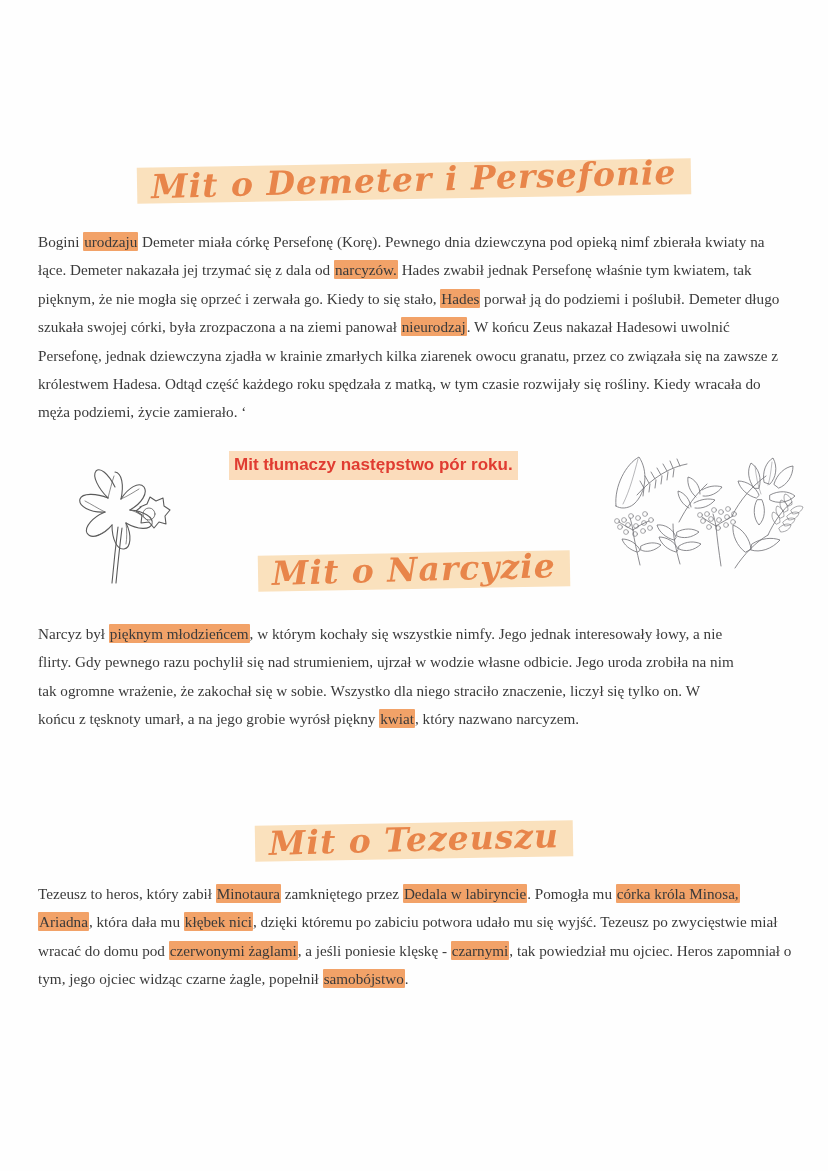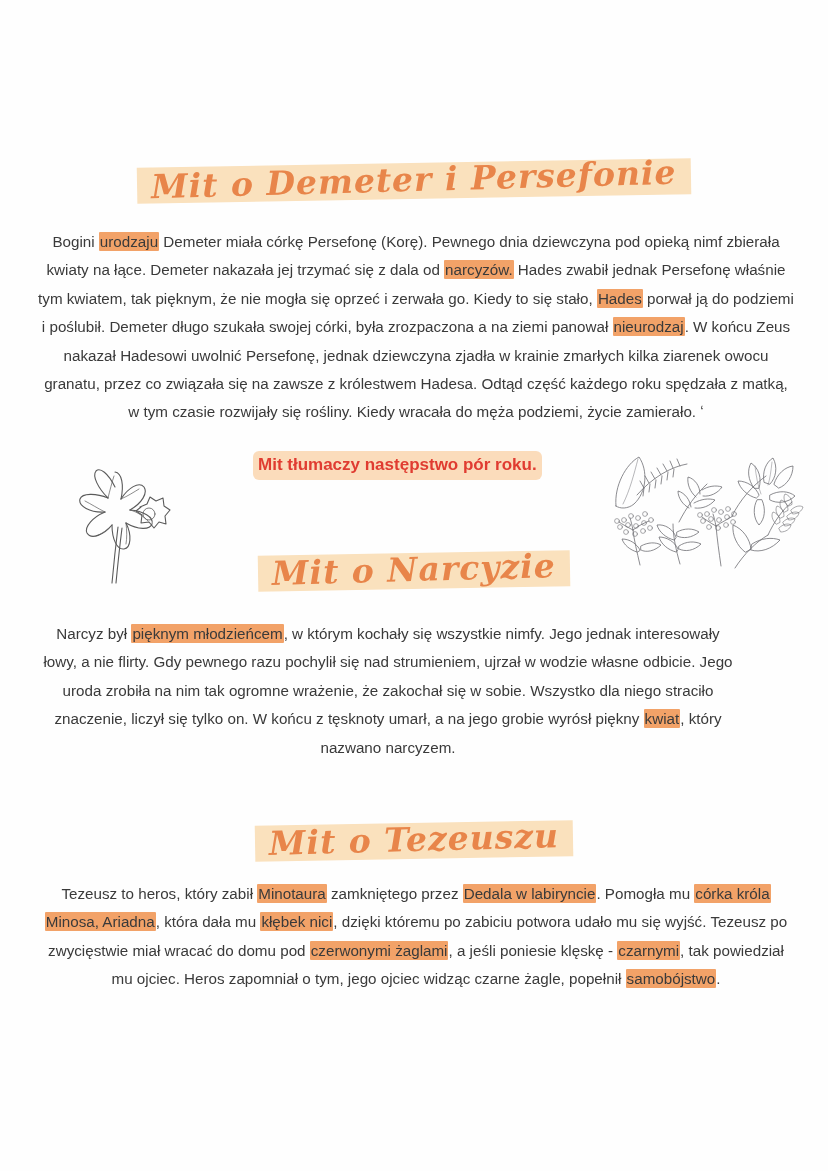--- a/index.html
+++ b/index.html
@@ -54,22 +54,22 @@
     position: relative;
     z-index: 1;
   }
 
   
   .para {
     position: absolute;
     font-size: 15.2px;
     line-height: 28.4px;
     color: #3a3a3a;
-    text-align: center;
-    font-family: Liberation Sans, sans-serif;
+    text-align: left;
+    font-family: Liberation Serif, serif;
   }
   .para .mark {
     background: #f2a268;
     padding: 1px 1px;
     border-radius: 1px;
     box-decoration-break: clone;
     -webkit-box-decoration-break: clone;
   }
 
   
@@ -97,21 +97,21 @@
 
   <div class="heading-wrap" style="position:absolute; left:0; right:0; top:158px;">
     <div class="heading">
       <span class="hl-band"></span>
       <span class="htext">Mit o Demeter i Persefonie</span>
     </div>
   </div>
 
   <div class="para" style="left:38px; top:228px; width:756px;"><span>Bogini </span><span class="mark">urodzaju</span><span> Demeter miała córkę Persefonę (Korę). Pewnego dnia dziewczyna pod opieką nimf zbierała kwiaty na łące. Demeter nakazała jej trzymać się z dala od </span><span class="mark">narcyzów.</span><span> Hades zwabił jednak Persefonę właśnie tym kwiatem, tak pięknym, że nie mogła się oprzeć i zerwała go. Kiedy to się stało, </span><span class="mark">Hades</span><span> porwał ją do podziemi i poślubił. Demeter długo szukała swojej córki, była zrozpaczona a na ziemi panował </span><span class="mark">nieurodzaj</span><span>.  W końcu Zeus nakazał Hadesowi uwolnić Persefonę, jednak dziewczyna zjadła w krainie zmarłych kilka ziarenek owocu granatu, przez co związała się na zawsze z królestwem Hadesa. Odtąd część każdego roku spędzała z matką, w tym czasie rozwijały się rośliny. Kiedy wracała do męża podziemi, życie zamierało. ʻ</span></div>
 
-  <div class="emphasis" style="left:253px; top:451px;border-radius:6px;">Mit tłumaczy następstwo pór roku.</div>
+  <div class="emphasis" style="left:229px; top:451px;">Mit tłumaczy następstwo pór roku.</div>
 
   <div class="illus" style="left:52px; top:455px; width:140px; height:130px;">
     <svg width="140" height="130" viewBox="0 0 140 130" fill="none" stroke="#5a5a5a" stroke-width="1.1" stroke-linecap="round" stroke-linejoin="round">
 
       <path d="M63 32 C56 18 48 12 44 16 C40 21 46 33 56 43"></path>
       <path d="M56 43 C44 38 30 38 28 44 C26 51 38 58 53 57"></path>
       <path d="M53 57 C41 62 32 72 35 78 C39 85 52 80 60 70"></path>
       <path d="M60 70 C60 84 65 95 72 94 C79 93 80 80 74 68"></path>
       <path d="M74 68 C86 75 98 75 100 69 C102 62 91 56 78 55"></path>
       <path d="M78 55 C90 48 96 38 92 32 C87 26 76 33 69 44"></path>

